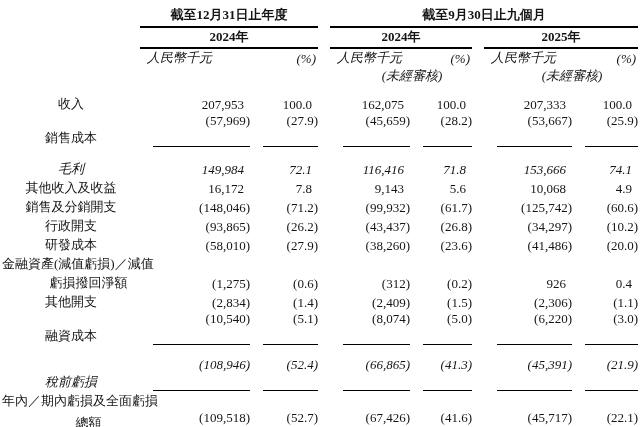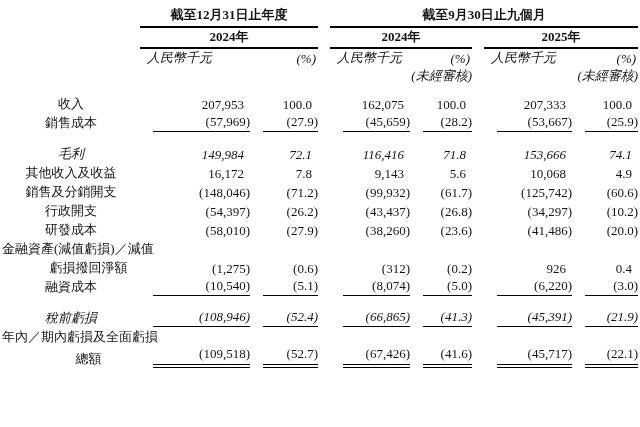--- a/index.html
+++ b/index.html
@@ -48,34 +48,34 @@
     padding-left: 7px;
     height: 18px;
   }
   td.pct {
     font-style: italic;
     text-align: right;
     padding-right: 2px;
   }
   td.unaud {
     font-style: italic;
-    text-align: right;
+    text-align: center;
     height: 17px;
     padding-left: 22px;
   }
   tbody td { height: 19px; }
   td.label { text-align: center; padding-left: 2px; }
   td.label.ind { padding-left: 37px; }
   td.num { text-align: right; }
   td.num .v { margin-left: 13px; }
   td.num .v.pos { padding-right: 6px; }
   tr.b { font-weight: bold; }
   tr.gap td { padding-top: 12px; font-style: italic; }
   tr.gap1 td { padding-top: 9px; }
-  tr.rule td.num .v { border-bottom: 1.5px solid #000; padding-bottom: 1px; }
+  tr.rule td.num .v { border-bottom: 1.5px solid #000; padding-bottom: 17px; }
   tr.double td.num .v { border-bottom: 4px double #000; padding-bottom: 2px; }
 </style>
 </head>
 <body>
 
 <table class="fin">
   <colgroup>
     <col style="width:140px">
     <col style="width:110px">
       <col style="width:68px">
@@ -233,21 +233,21 @@
         <td class="num">
           <div class="v">(125,742)</div>
         </td>
         <td class="num">
           <div class="v">(60.6)</div>
         </td>
       </tr>
       <tr>
     <td class="label">行政開支</td>
   <td class="num">
-          <div class="v">(54,397)</div>
+          <div class="v">(93,865)</div>
         </td>
         <td class="num">
           <div class="v">(26.2)</div>
         </td>
         <td></td>
         <td class="num">
           <div class="v">(43,437)</div>
         </td>
         <td class="num">
           <div class="v">(26.8)</div>
@@ -320,20 +320,43 @@
         </td>
         <td class="num">
           <div class="v">(0.2)</div>
         </td>
         <td></td>
         <td class="num">
           <div class="v pos">926</div>
         </td>
         <td class="num">
           <div class="v pos">0.4</div>
+        </td>
+      </tr>
+      <tr>
+    <td class="label">其他開支</td>
+  <td class="num">
+          <div class="v">(2,834)</div>
+        </td>
+        <td class="num">
+          <div class="v">(1.4)</div>
+        </td>
+        <td></td>
+        <td class="num">
+          <div class="v">(2,409)</div>
+        </td>
+        <td class="num">
+          <div class="v">(1.5)</div>
+        </td>
+        <td></td>
+        <td class="num">
+          <div class="v">(2,306)</div>
+        </td>
+        <td class="num">
+          <div class="v">(1.1)</div>
         </td>
       </tr>
       <tr class="rule">
     <td class="label">融資成本</td>
   <td class="num">
           <div class="v">(10,540)</div>
         </td>
         <td class="num">
           <div class="v">(5.1)</div>
         </td>

